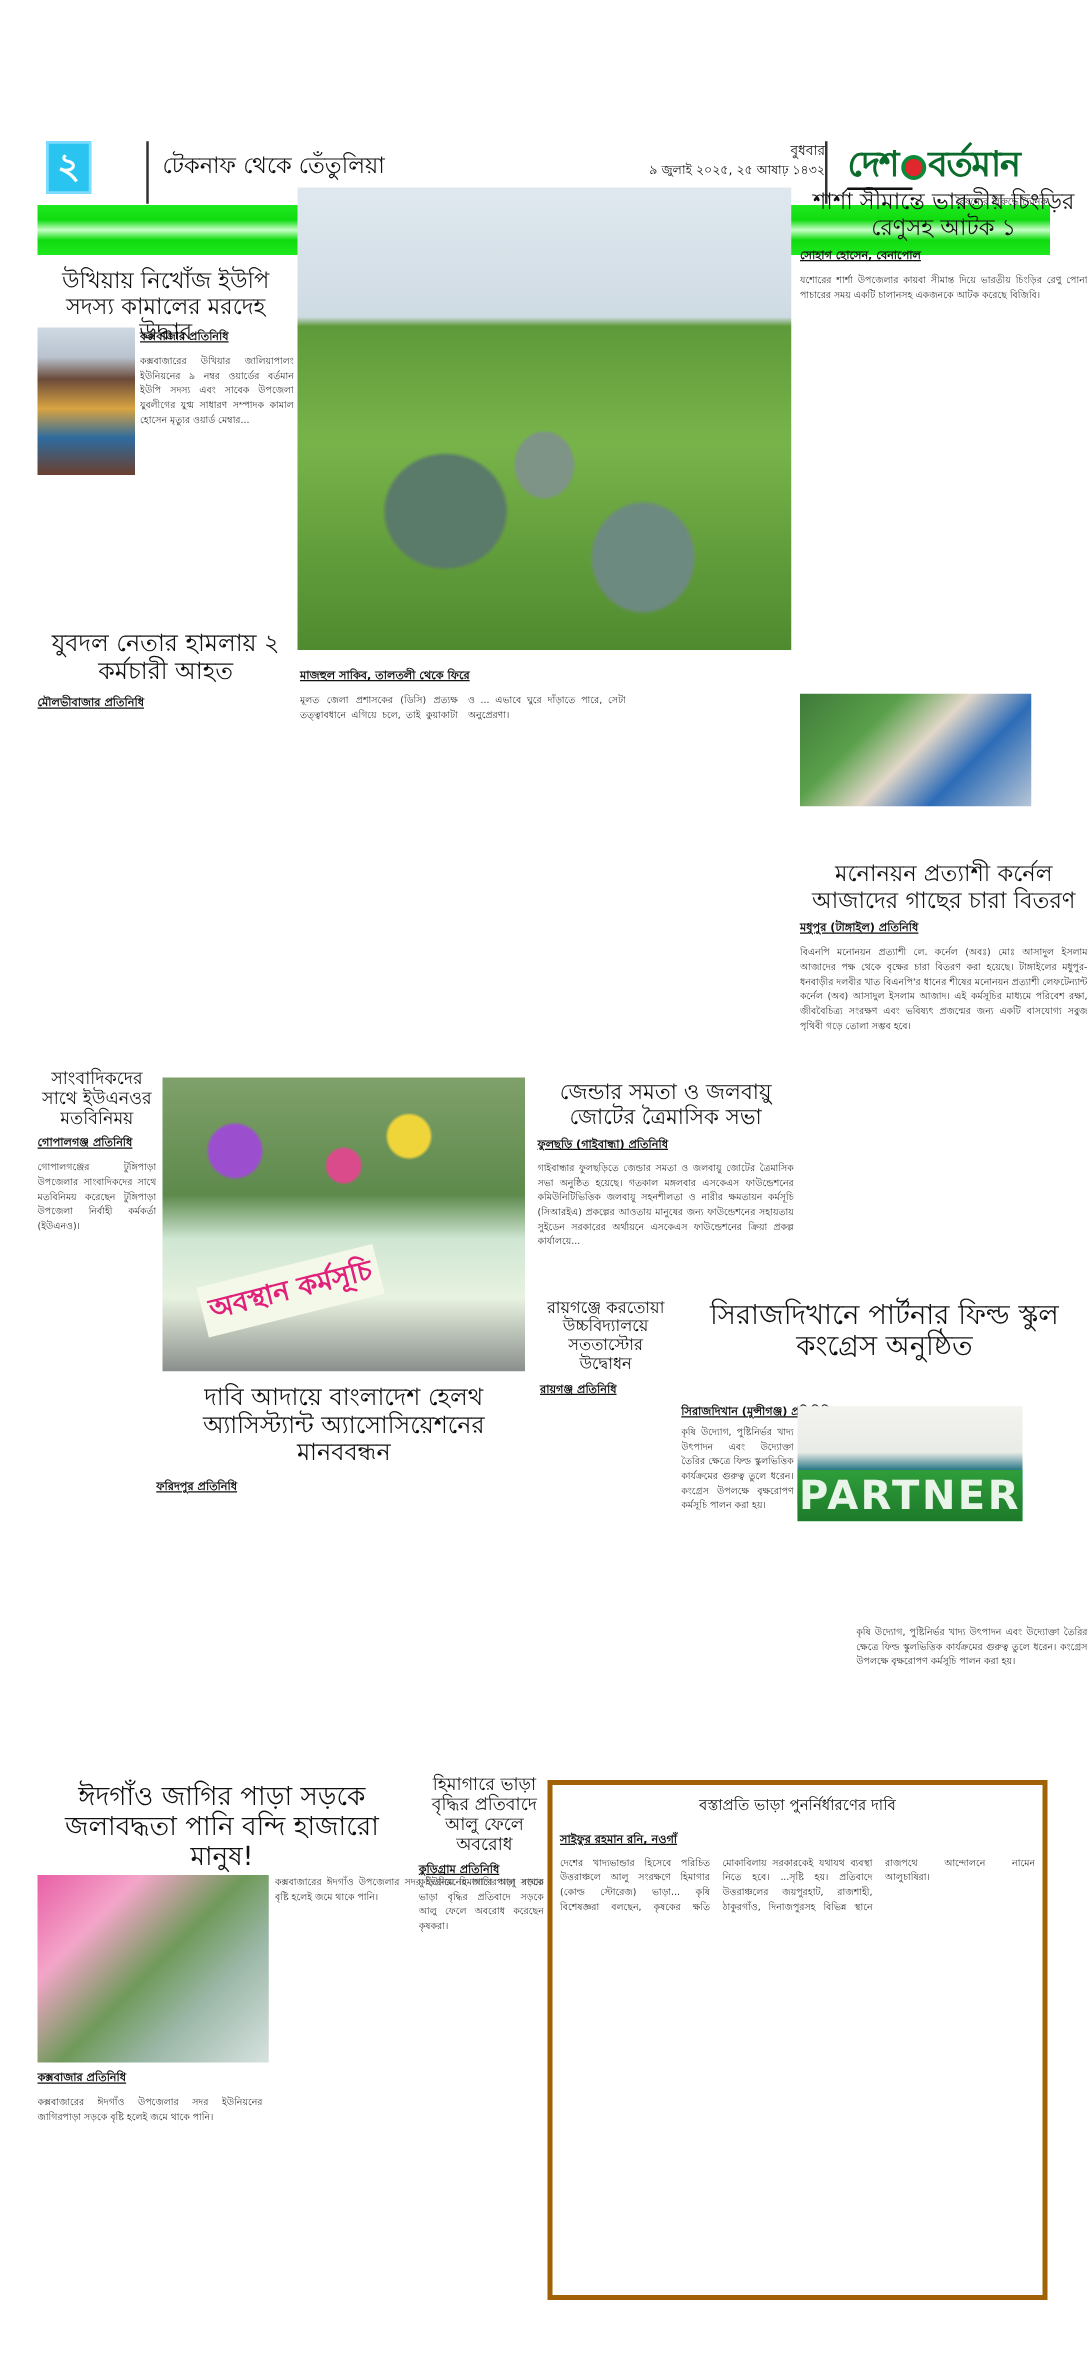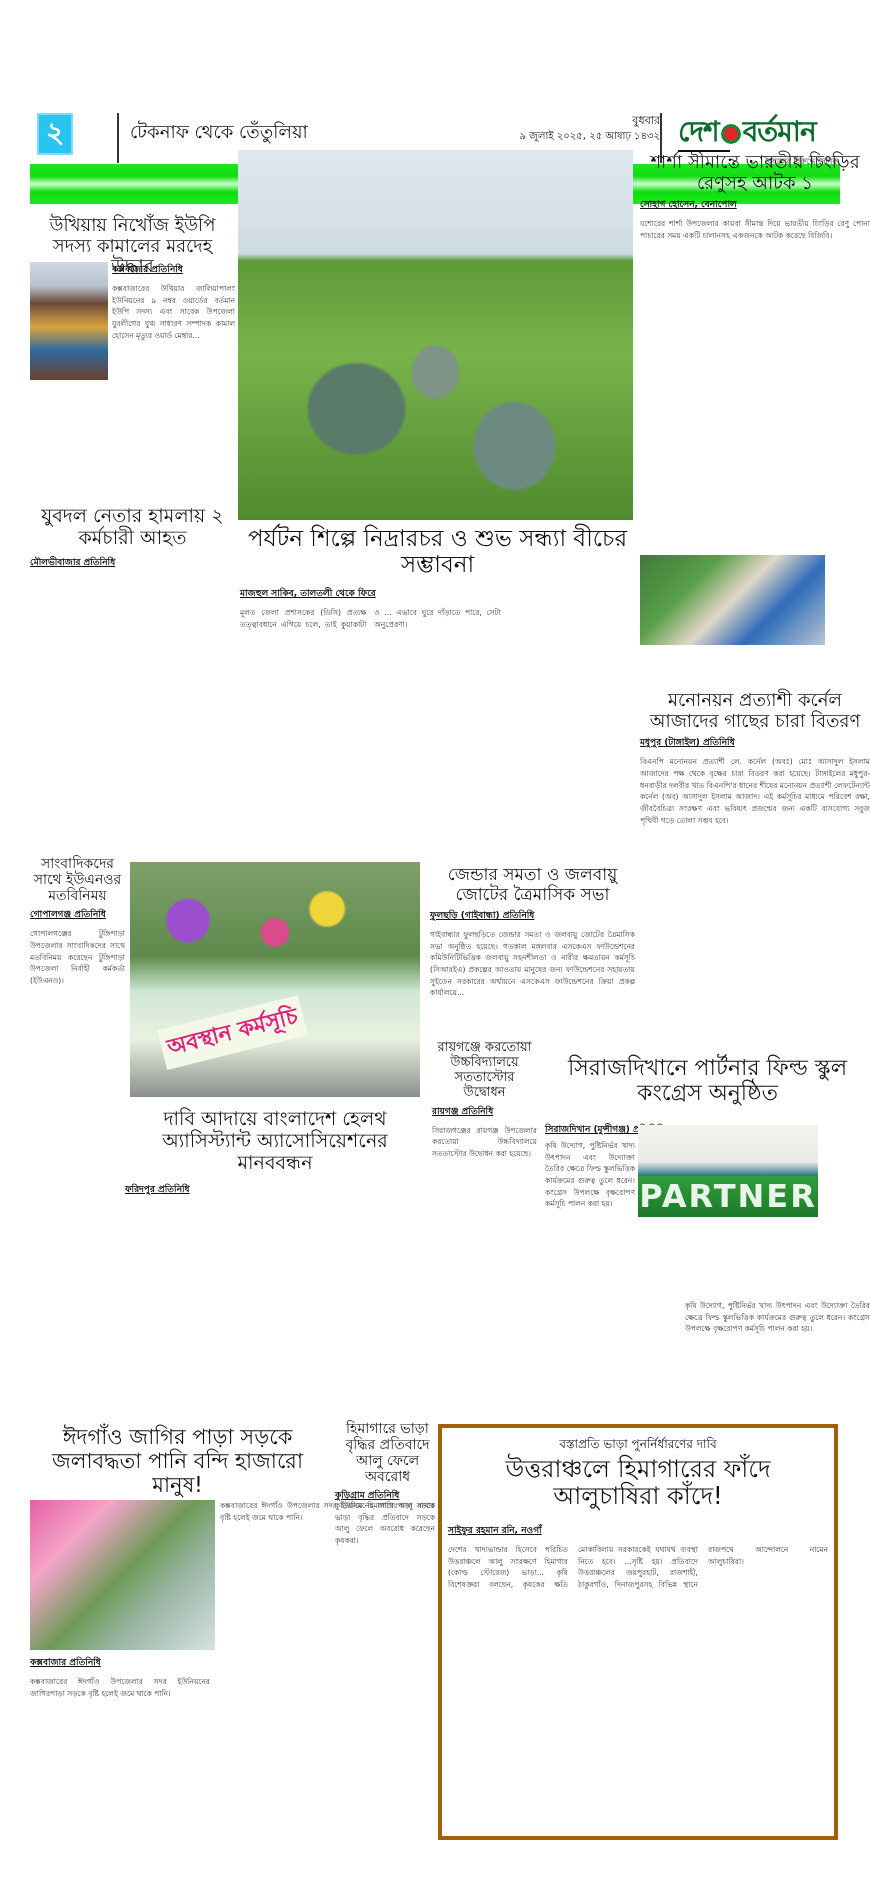--- a/index.html
+++ b/index.html
@@ -83,21 +83,20 @@
   <div class="byline" style="margin-top:4px;">সোহাগ হোসেন, বেনাপোল</div>
   <div class="body" style="margin-top:6px;height:300px;overflow:hidden;">যশোরের শার্শা উপজেলার কায়বা সীমান্ত দিয়ে ভারতীয় চিংড়ির রেণু পোনা পাচারের সময় একটি চালানসহ একজনকে আটক করেছে বিজিবি।</div>
 </div>
 
 <div class="abs" style="left:30px;top:505px;width:205px;">
   <div class="hl" style="font-size:19px;">যুবদল নেতার হামলায় ২ কর্মচারী আহত</div>
   <div class="byline" style="margin-top:6px;">মৌলভীবাজার প্রতিনিধি</div>
 </div>
 
 <div class="abs" style="left:240px;top:525px;width:395px;">
-  <div class="hl" style="font-size:23px;">পর্যটন শিল্পে নিদ্রারচর ও শুভ সন্ধ্যা বীচের সম্ভাবনা</div>
   <div class="byline" style="margin-top:8px;">মাজহুল সাকিব, তালতলী থেকে ফিরে</div>
   <div class="body" style="margin-top:6px;height:250px;overflow:hidden;column-count:3;column-gap:8px;">মূলত জেলা প্রশাসকের (ডিসি) প্রত্যক্ষ তত্ত্বাবধানে এগিয়ে চলে, তাই কুয়াকাটা ও ... এভাবে ঘুরে দাঁড়াতে পারে, সেটা অনুপ্রেরণা।</div>
 </div>
 
 <div class="abs photo ph-tree" style="left:640px;top:555px;width:185px;height:90px;"></div>
 
 <div class="abs" style="left:640px;top:690px;width:230px;">
   <div class="hl" style="font-size:18px;">মনোনয়ন প্রত্যাশী কর্নেল আজাদের গাছের চারা বিতরণ</div>
   <div class="byline" style="margin-top:4px;">মধুপুর (টাঙ্গাইল) প্রতিনিধি</div>
   <div class="body" style="margin-top:6px;height:260px;overflow:hidden;">বিএনপি মনোনয়ন প্রত্যাশী লে. কর্নেল (অবঃ) মোঃ আসাদুল ইসলাম আজাদের পক্ষ থেকে বৃক্ষের চারা বিতরণ করা হয়েছে। টাঙ্গাইলের মধুপুর-ধনবাড়ীর দলবীর খাত বিএনপি'র ধানের শীষের মনোনয়ন প্রত্যাশী লেফটেন্যান্ট কর্নেল (অব) আসাদুল ইসলাম আজাদ। এই কর্মসূচির মাধ্যমে পরিবেশ রক্ষা, জীববৈচিত্র্য সংরক্ষণ এবং ভবিষ্যৎ প্রজন্মের জন্য একটি বাসযোগ্য সবুজ পৃথিবী গড়ে তোলা সম্ভব হবে।</div>
@@ -120,24 +119,23 @@
 </div>
 
 <div class="abs" style="left:125px;top:1108px;width:300px;">
   <div class="hl" style="font-size:19px;">দাবি আদায়ে বাংলাদেশ হেলথ অ্যাসিস্ট্যান্ট অ্যাসোসিয়েশনের মানববন্ধন</div>
   <div class="byline" style="margin-top:8px;">ফরিদপুর প্রতিনিধি</div>
 </div>
 
 <div class="abs" style="left:432px;top:1040px;width:105px;">
   <div class="hl" style="font-size:13px;">রায়গঞ্জে করতোয়া উচ্চবিদ্যালয়ে সততাস্টোর উদ্বোধন</div>
   <div class="byline" style="margin-top:4px;">রায়গঞ্জ প্রতিনিধি</div>
-  <div class="body" style="margin-top:6px;height:300px;overflow:hidden;">সিরাজগঞ্জের রায়গঞ্জ উপজেলার করতোয়া উচ্চবিদ্যালয়ে সততাস্টোর উদ্বোধন করা হয়েছে।</div>
 </div>
 
-<div class="abs" style="left:545px;top:1040px;width:325px;margin-top:15px;">
+<div class="abs" style="left:545px;top:1040px;width:325px;">
   <div class="hl" style="font-size:22px;">সিরাজদিখানে পার্টনার ফিল্ড স্কুল কংগ্রেস অনুষ্ঠিত</div>
 </div>
 <div class="abs byline" style="left:545px;top:1122px;">সিরাজদিখান (মুন্সীগঞ্জ) প্রতিনিধি</div>
 <div class="abs body" style="left:545px;top:1140px;width:90px;height:240px;overflow:hidden;">কৃষি উদ্যোগ, পুষ্টিনির্ভর খাদ্য উৎপাদন এবং উদ্যোক্তা তৈরির ক্ষেত্রে ফিল্ড স্কুলভিত্তিক কার্যক্রমের গুরুত্ব তুলে ধরেন। কংগ্রেস উপলক্ষে বৃক্ষরোপণ কর্মসূচি পালন করা হয়।</div>
 <div class="abs photo ph-meet" style="left:638px;top:1125px;width:180px;height:92px;">
   <div class="partner">PARTNER</div>
 </div>
 <div class="abs body" style="left:685px;top:1300px;width:185px;height:100px;overflow:hidden;">কৃষি উদ্যোগ, পুষ্টিনির্ভর খাদ্য উৎপাদন এবং উদ্যোক্তা তৈরির ক্ষেত্রে ফিল্ড স্কুলভিত্তিক কার্যক্রমের গুরুত্ব তুলে ধরেন। কংগ্রেস উপলক্ষে বৃক্ষরোপণ কর্মসূচি পালন করা হয়।</div>
 
 <div class="abs" style="left:30px;top:1425px;width:295px;">
@@ -151,16 +149,15 @@
 <div class="abs body" style="left:220px;top:1500px;width:215px;height:320px;overflow:hidden;">কক্সবাজারের ঈদগাঁও উপজেলার সদর ইউনিয়নের জাগিরপাড়া সড়কে বৃষ্টি হলেই জমে থাকে পানি।</div>
 
 <div class="abs" style="left:335px;top:1420px;width:105px;">
   <div class="hl" style="font-size:14px;">হিমাগারে ভাড়া বৃদ্ধির প্রতিবাদে আলু ফেলে অবরোধ</div>
   <div class="byline" style="margin-top:4px;">কুড়িগ্রাম প্রতিনিধি</div>
 </div>
 <div class="abs body" style="left:335px;top:1500px;width:100px;height:320px;overflow:hidden;">কুড়িগ্রামে হিমাগারে আলু রাখার ভাড়া বৃদ্ধির প্রতিবাদে সড়কে আলু ফেলে অবরোধ করেছেন কৃষকরা।</div>
 
 <div class="abs box" style="left:438px;top:1424px;width:400px;height:416px;">
   <div class="hl" style="font-size:12px;margin-top:10px;">বস্তাপ্রতি ভাড়া পুনর্নির্ধারণের দাবি</div>
-  <div class="hl" style="font-size:24px;margin-top:4px;padding:0 20px;">উত্তরাঞ্চলে হিমাগারের ফাঁদে আলুচাষিরা কাঁদে!</div>
   <div class="byline" style="margin:12px 0 0 6px;">সাইফুর রহমান রনি, নওগাঁ</div>
   <div class="body" style="margin:6px 6px 0 6px;height:250px;overflow:hidden;column-count:3;column-gap:10px;">দেশের খাদ্যভান্ডার হিসেবে পরিচিত উত্তরাঞ্চলে আলু সংরক্ষণে হিমাগার (কোল্ড স্টোরেজ) ভাড়া... কৃষি বিশেষজ্ঞরা বলছেন, কৃষকের ক্ষতি মোকাবিলায় সরকারকেই যথাযথ ব্যবস্থা নিতে হবে। ...সৃষ্টি হয়। প্রতিবাদে উত্তরাঞ্চলের জয়পুরহাট, রাজশাহী, ঠাকুরগাঁও, দিনাজপুরসহ বিভিন্ন স্থানে রাজপথে আন্দোলনে নামেন আলুচাষিরা।</div>
 </div>
 
 </body></html>

